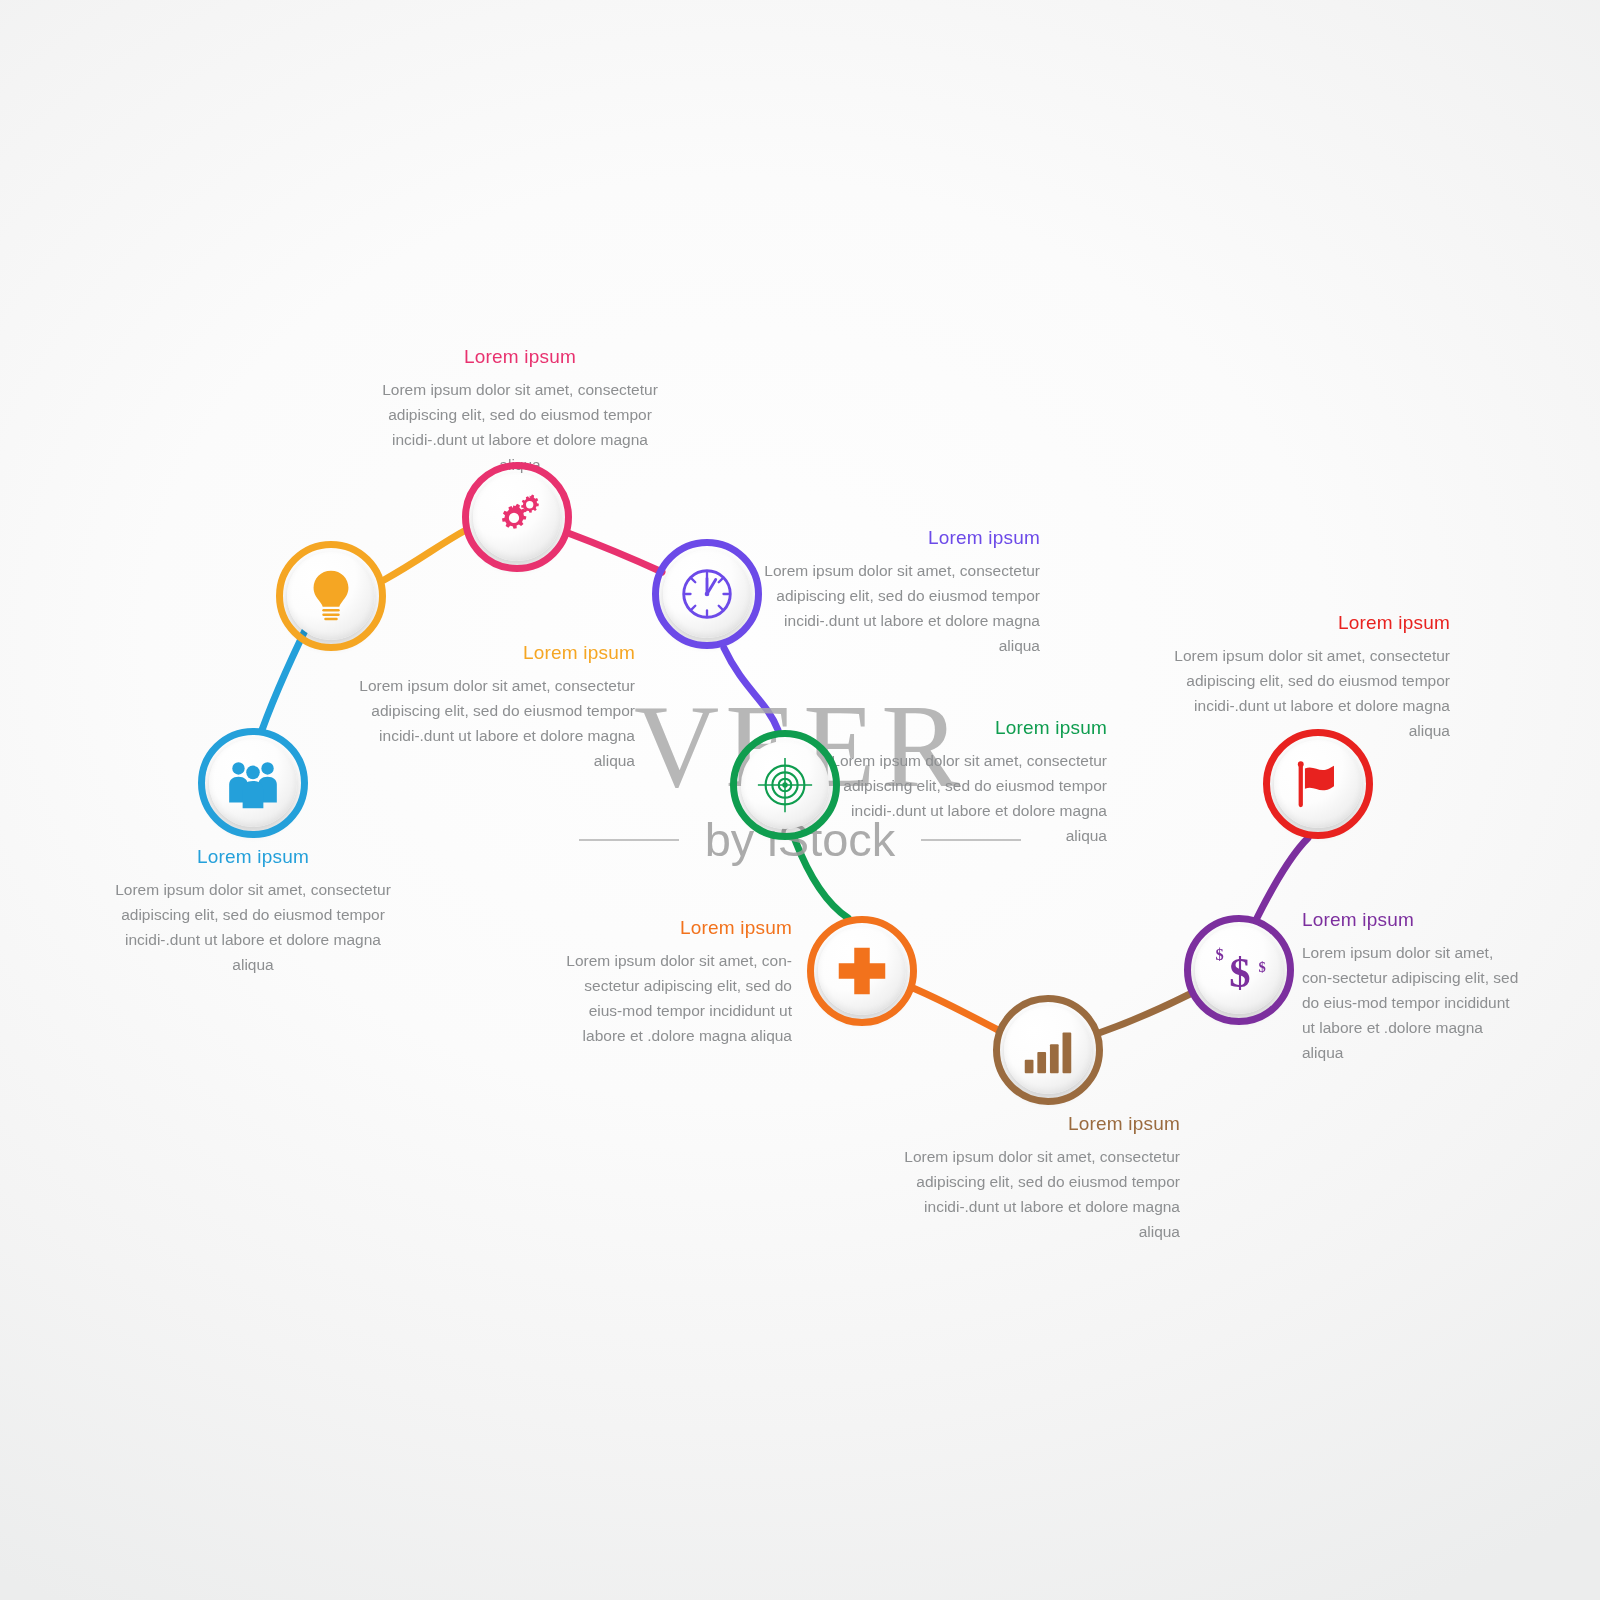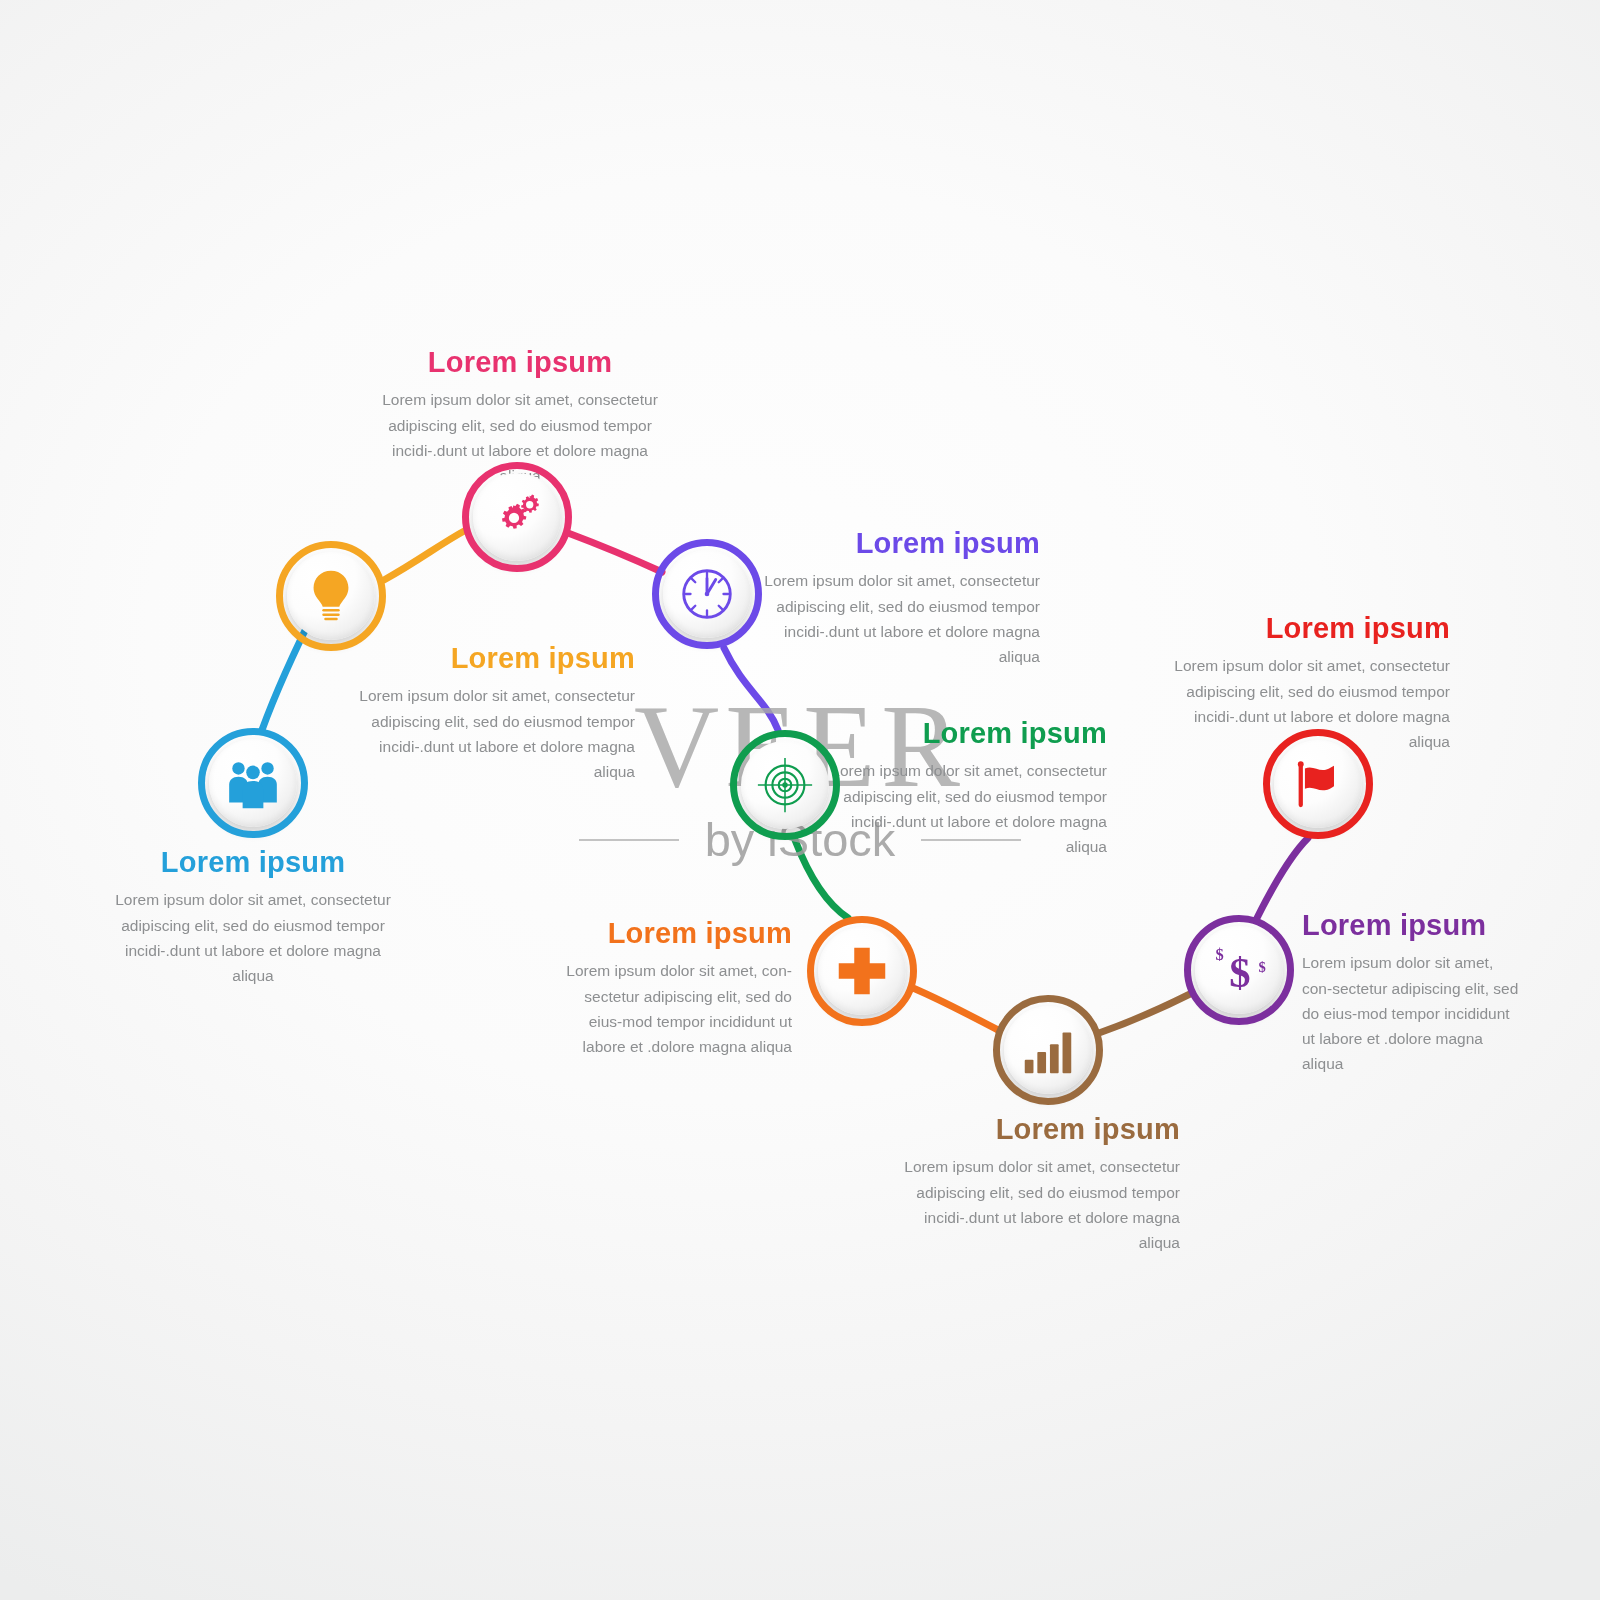--- a/index.html
+++ b/index.html
@@ -52,21 +52,21 @@
     position:absolute;left:11px;top:11px;width:88px;height:88px;border-radius:50%;
     background:radial-gradient(circle at 34% 28%, #ffffff 0%, #fdfdfd 45%, #ededed 78%, #dedede 100%);
     box-shadow: 0 6px 10px rgba(0,0,0,.16), inset 0 -3px 6px rgba(0,0,0,.05);
   }
   .node .glyph{position:relative;z-index:2;display:flex;align-items:center;justify-content:center;width:62px;height:62px;}
   .node .glyph svg{width:100%;height:100%;display:block;}
 
   
   .blk{position:absolute;z-index:5;}
   .blk .hd{
-    font-size:29px;line-height:1.05;margin:0 0 10px 0;font-weight:700;
+    font-size:19px;line-height:1.05;margin:0 0 10px 0;font-weight:400;
     letter-spacing:.2px;
   }
   .blk .bd{
     font-size:15.5px;line-height:1.62;color:#8d8f91;margin:0;font-weight:400;
   }
   .ta-r{text-align:right;}
   .ta-c{text-align:center;}
   .ta-l{text-align:left;}
 </style>
 </head>

